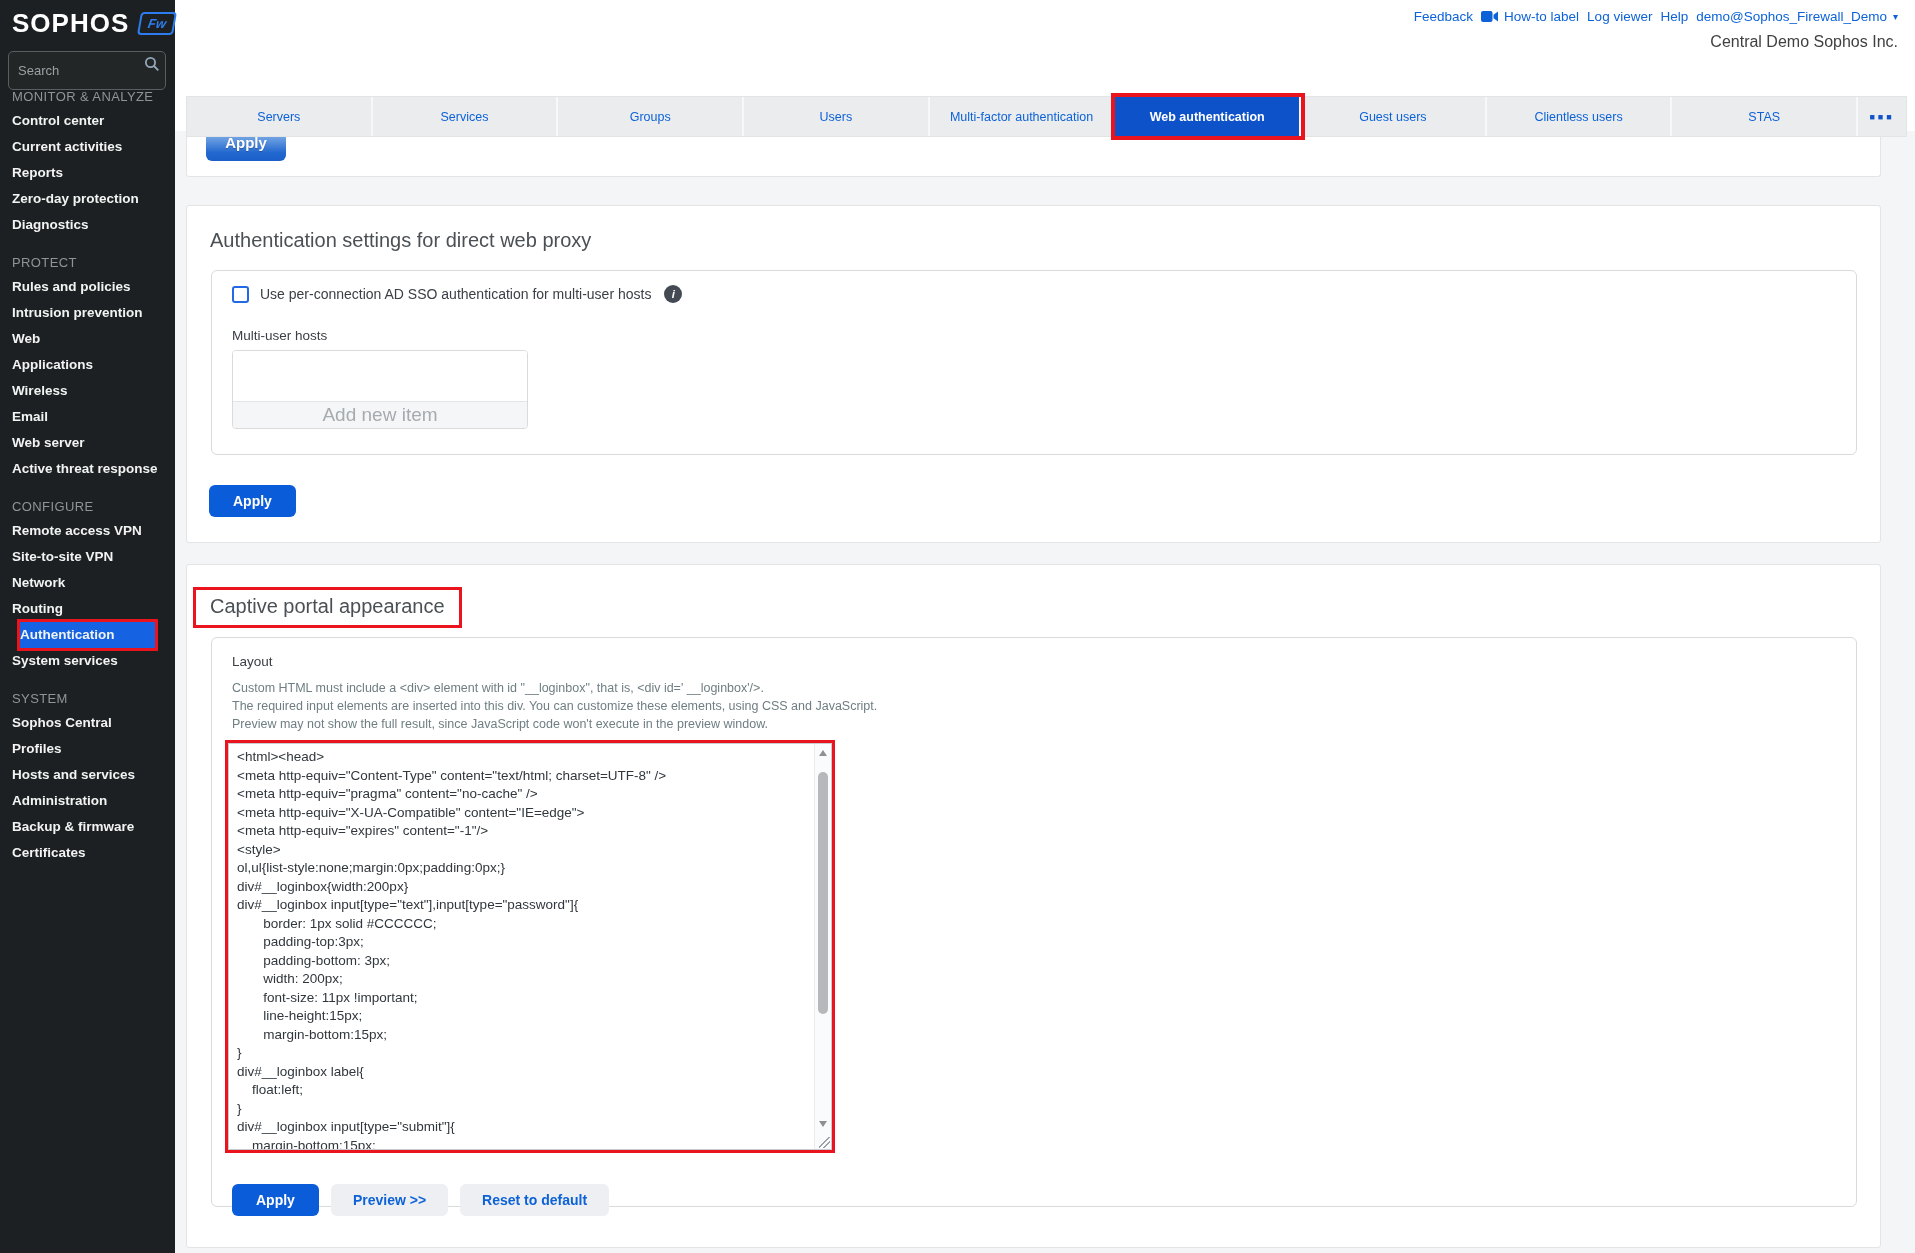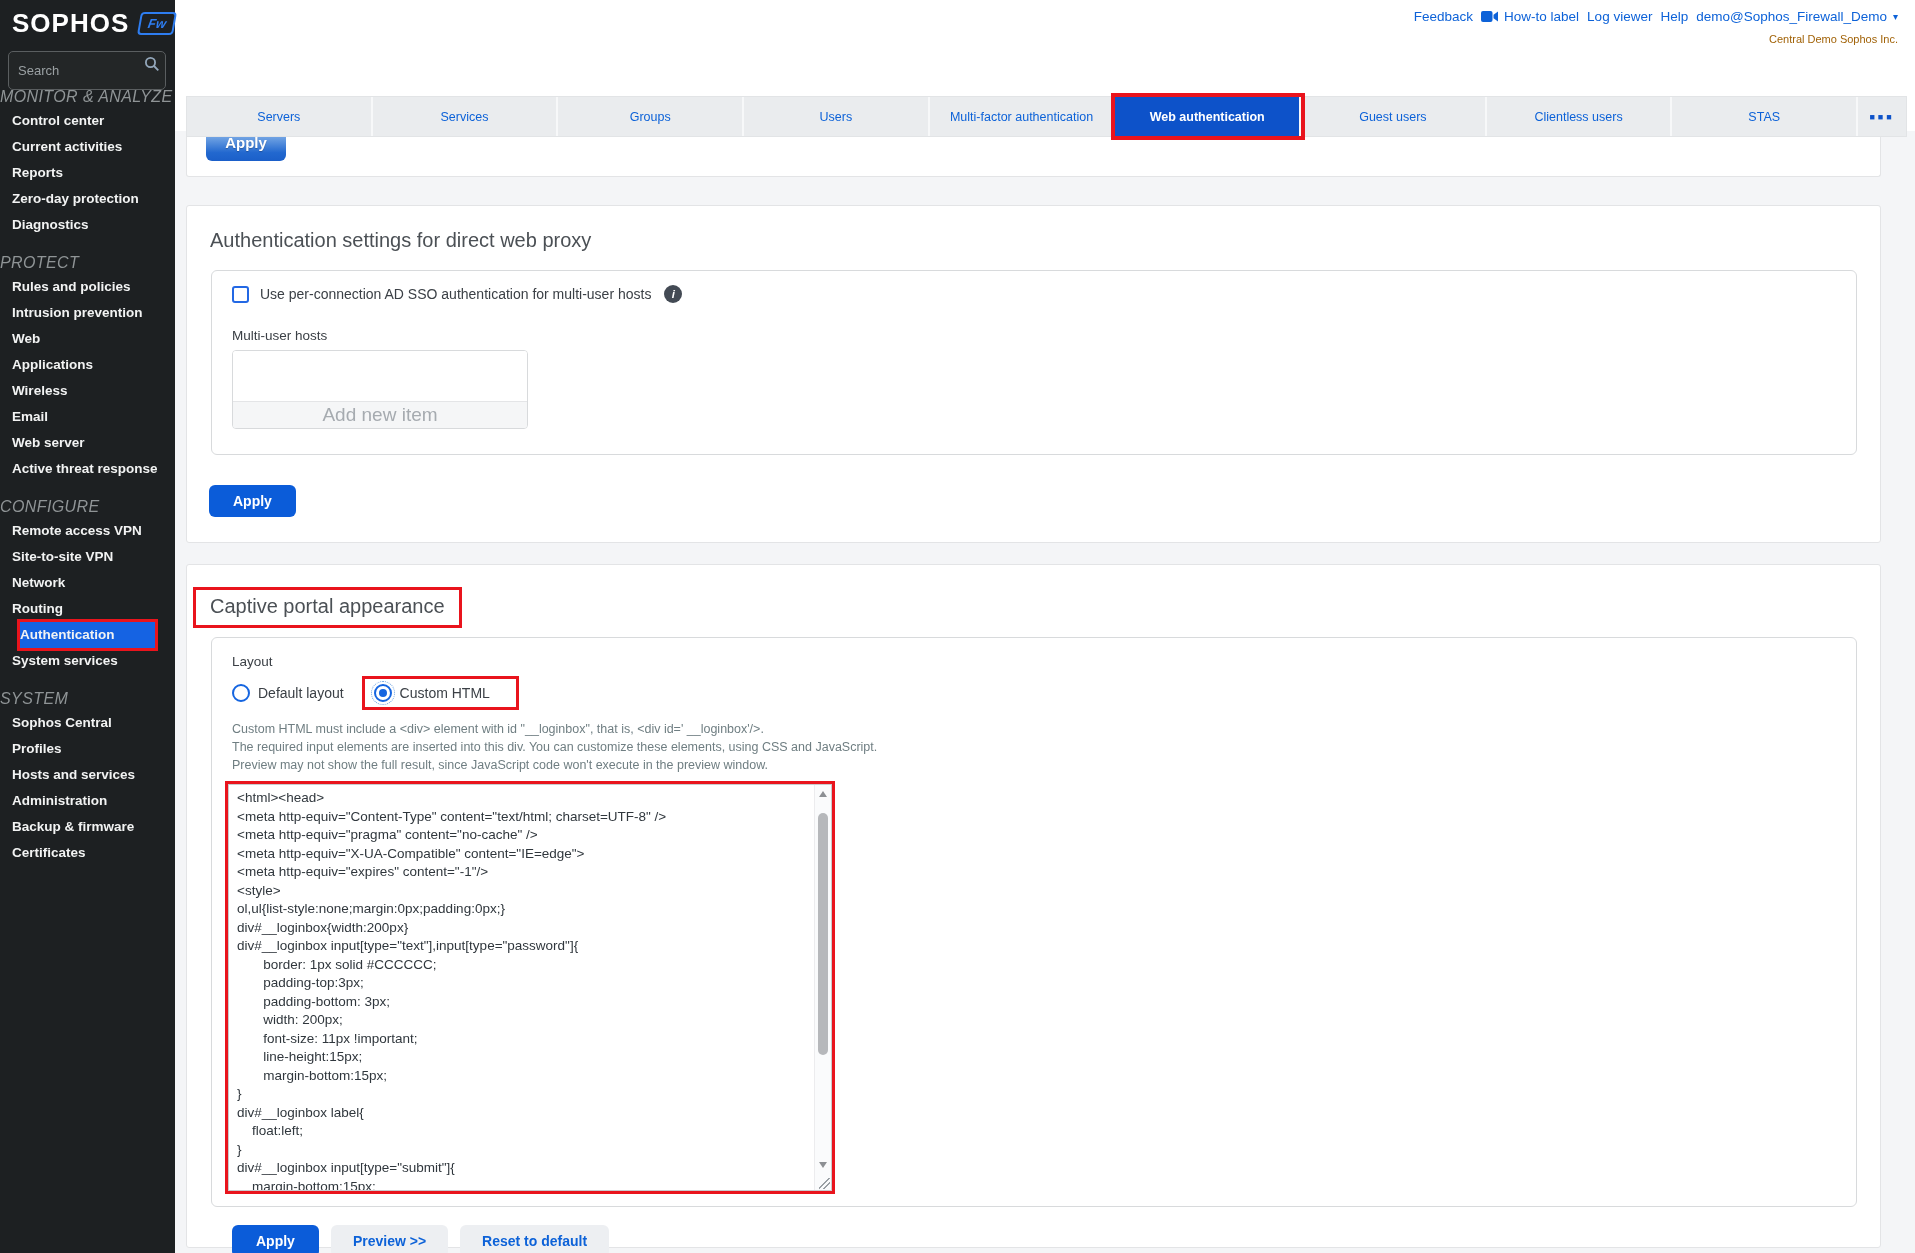--- a/index.html
+++ b/index.html
@@ -10,30 +10,30 @@
   
   .sidebar { position:absolute; left:0; top:0; width:175px; height:1253px; background:#1d2022; z-index:10; }
   .logo-row { display:flex; align-items:center; gap:10px; padding:8px 10px 0 12px; }
   .logo { color:#fff; font-size:26px; font-weight:bold; letter-spacing:1px; }
   .fw-badge { display:inline-block; transform:skewX(-10deg); border:2.5px solid #2e7df0; border-radius:4px; color:#2e7df0; font-size:13px; font-style:italic; font-weight:bold; padding:2px 7px; }
   .search-box { position:relative; margin:12px 8px 0 8px; }
   .search-box input { width:158px; height:39px; background:#232627; border:1px solid #5a5e60; border-radius:5px; color:#c7cacc; font-size:13px; padding:0 26px 0 9px; outline:none; }
   .search-box input::placeholder { color:#9aa0a3; }
   .search-icon { position:absolute; right:7px; top:5px; }
   nav { position:absolute; top:72px; left:0; right:0; }
-  .sec-h { height:22px; line-height:22px; margin-top:14px; color:#8f9496; font-size:16px; letter-spacing:.4px;font-style:italic; }
+  .sec-h { height:22px; line-height:22px; margin-top:14px; padding-left:12px; color:#8f9496; font-size:13px; letter-spacing:.4px; }
   .side-item { height:26px; line-height:26px; padding-left:12px; color:#f2f3f3; font-size:13.5px; font-weight:600; cursor:pointer; }
   .side-item.active { background:#1563e3; margin:0 20px; padding-left:0; box-shadow:0 0 0 3px #e9141d; }
 
   
   .topbar { position:absolute; left:175px; top:0; right:0; height:131px; background:#fff; }
   .top-links { position:absolute; top:9px; right:17px; display:flex; align-items:center; gap:8px; }
   .top-links .lnk { color:#0d62d8; font-size:13.5px; text-decoration:none; display:flex; align-items:center; gap:6px; cursor:pointer; }
   .caret { font-size:10px; }
-  .company { position:absolute; top:33px; right:17px; color:#a16207; font-size:11px; }
+  .company { position:absolute; top:33px; right:17px; color:#404040; font-size:16px; }
 
   
   .tabbar { position:absolute; left:186px; top:96px; width:1721px; height:41px; display:flex; background:#eaecee; border:1px solid #e2e4e6; z-index:5; }
   .tab { flex:1; display:flex; align-items:center; justify-content:center; color:#0d62d8; font-size:12.5px; border-right:2px solid #f7f8f9; cursor:pointer; }
   .tab:last-child { border-right:none; }
   .tab.sel { background:#0d52c9; color:#fff; font-weight:600; box-shadow:0 0 0 4px #e9141d; z-index:2; }
   .tab.more { flex:0 0 48px; color:#0d52c9; font-size:9px; letter-spacing:3px; font-weight:bold; }
 
   
   .card { position:absolute; left:186px; width:1695px; background:#fff; border:1px solid #e3e4e6; border-radius:3px; }
@@ -203,28 +203,20 @@
     </div>
     <button class="btn btn-primary">Apply</button>
   </section>
 
   <section class="card card3">
     <div class="title-annot">
       <div class="card-title">Captive portal appearance</div>
     </div>
     <div class="panel panel-b">
       <div class="layout-label">Layout</div>
-      <div class="radio-row">
-        <span class="radio"></span>
-        <span class="radio-label">Default layout</span>
-        <span class="radio-annot">
-          <span class="radio on focus"></span>
-          <span class="radio-label">Custom HTML</span>
-        </span>
-      </div>
       <div class="help">
         <div>Custom HTML must include a &lt;div&gt; element with id "__loginbox", that is, &lt;div id=' __loginbox'/&gt;.</div>
         <div>The required input elements are inserted into this div. You can customize these elements, using CSS and JavaScript.</div>
         <div>Preview may not show the full result, since JavaScript code won't execute in the preview window.</div>
       </div>
       <div class="code-annot">
         <div class="code-wrap">
           <textarea spellcheck="false" style="">&lt;html&gt;&lt;head&gt;
 &lt;meta http-equiv="Content-Type" content="text/html; charset=UTF-8" /&gt;
 &lt;meta http-equiv="pragma" content="no-cache" /&gt;

